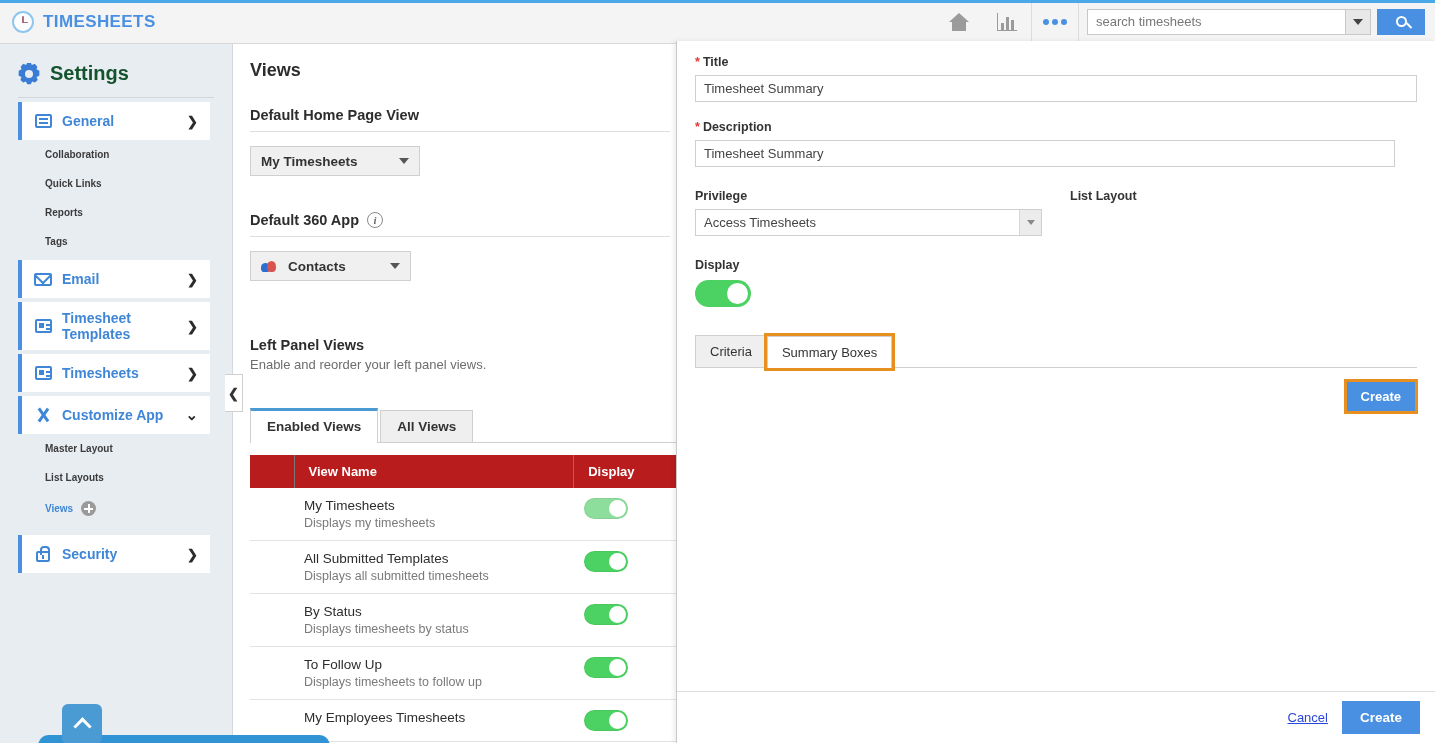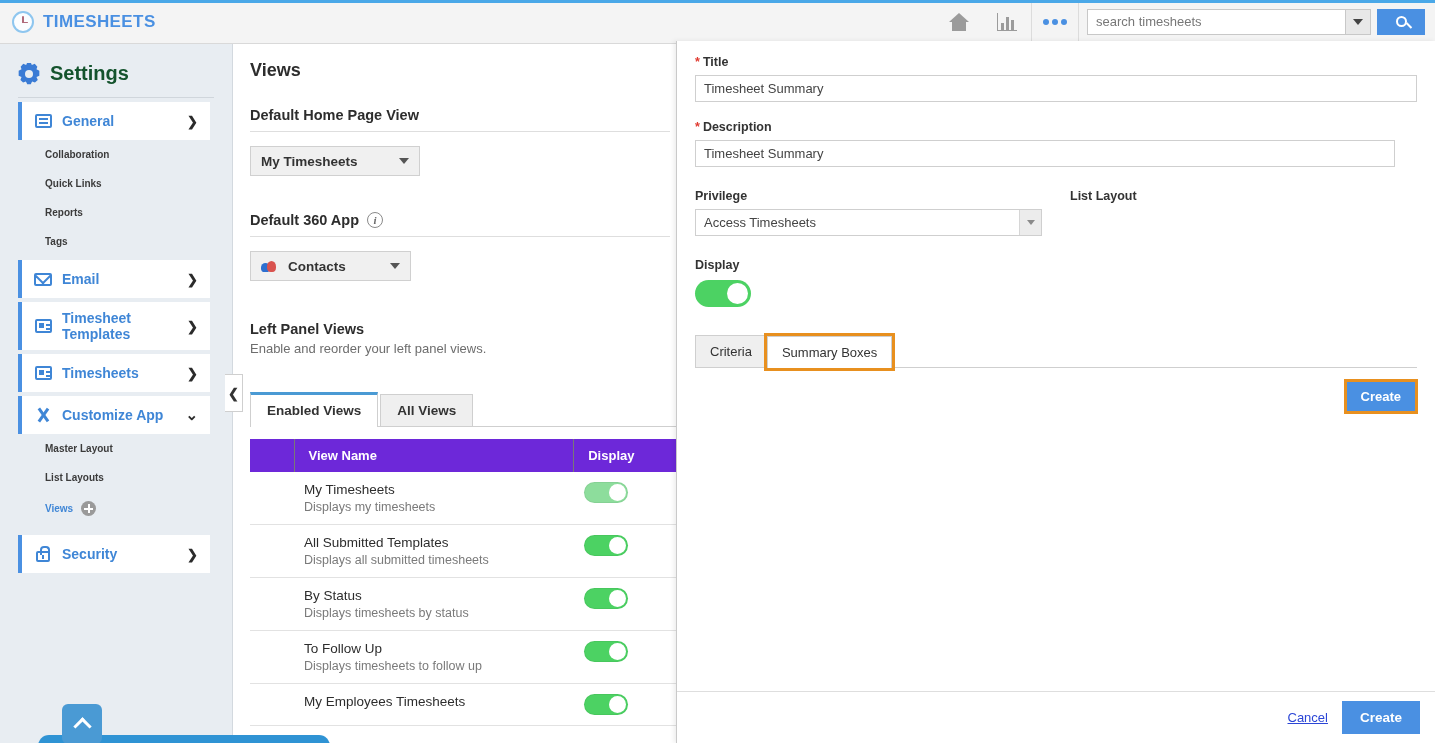--- a/index.html
+++ b/index.html
@@ -172,21 +172,21 @@
   .tabs-row { display: flex; align-items: flex-end; border-bottom: 1px solid #cfcfcf; width: 427px; margin-bottom: 0;}
   .tab {
     padding: 8px 16px; font-size: 13.5px; font-weight: bold; background: #efefef;
     border: 1px solid #cfcfcf; border-bottom: none; color: #333; cursor: pointer;
     margin-right: 2px;
   }
   .tab.active { background: #fff; border-top: 3px solid #4a9ad4; margin-bottom: -1px; padding-bottom: 9px;}
 
   .vtable { width: 427px; border-collapse: collapse; margin-top: 12px;}
   .vtable th {
-    background: #6d28d9; color: #fff; font-size: 13px; font-weight: bold; text-align: left;
+    background: #b91c1c; color: #fff; font-size: 13px; font-weight: bold; text-align: left;
     padding: 9px 14px; border-right: 1px solid #787878;
   }
   .vtable th.hcol0 { width: 44px; }
   .vtable td { padding: 10px 10px; border-bottom: 1px solid #e2e2e2; vertical-align: top; }
   .vname { font-size: 13.5px; color: #2d2d2d; }
   .vdesc { font-size: 12.5px; color: #7a7a7a; margin-top: 3px; }
   .toggle-on {
     width: 44px; height: 21px; border-radius: 11px; background: #4cd263; position: relative;
     box-shadow: inset 0 0 0 1px rgba(0,0,0,.05); cursor: pointer;
   }
@@ -393,21 +393,21 @@
       <div class="sec-rule"></div>
       <div class="dropdown-btn" style="width:161px">
         <span class="contacts-ico">
             <span class="p1"></span>
             <span class="p2"></span>
           </span>
         <span>Contacts</span>
         <span class="dd-caret"></span>
       </div>
 
-      <div class="sec-title" style="margin-top:40px;margin-bottom:4px">Left Panel Views</div>
+      <div class="sec-title" style="margin-top:56px;margin-bottom:4px">Left Panel Views</div>
       <div class="hint-text">Enable and reorder your left panel views.</div>
 
       <div class="tabs-row">
         <div class="tab active">Enabled Views</div>
         <div class="tab">All Views</div>
       </div>
 
       <table class="vtable">
         <thead>
           <tr>

